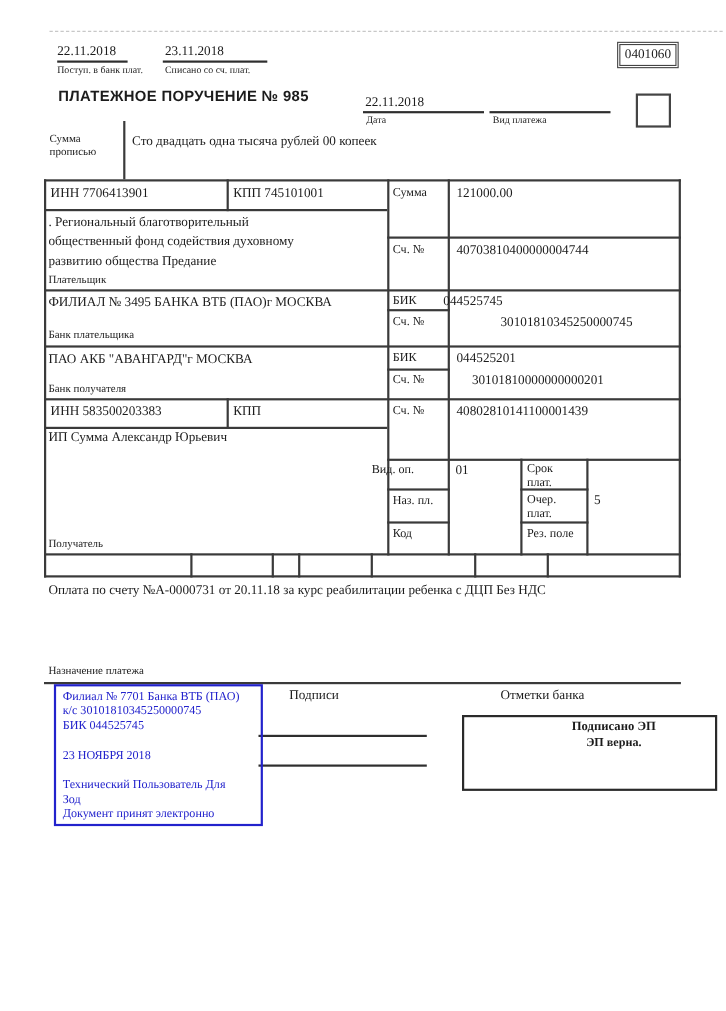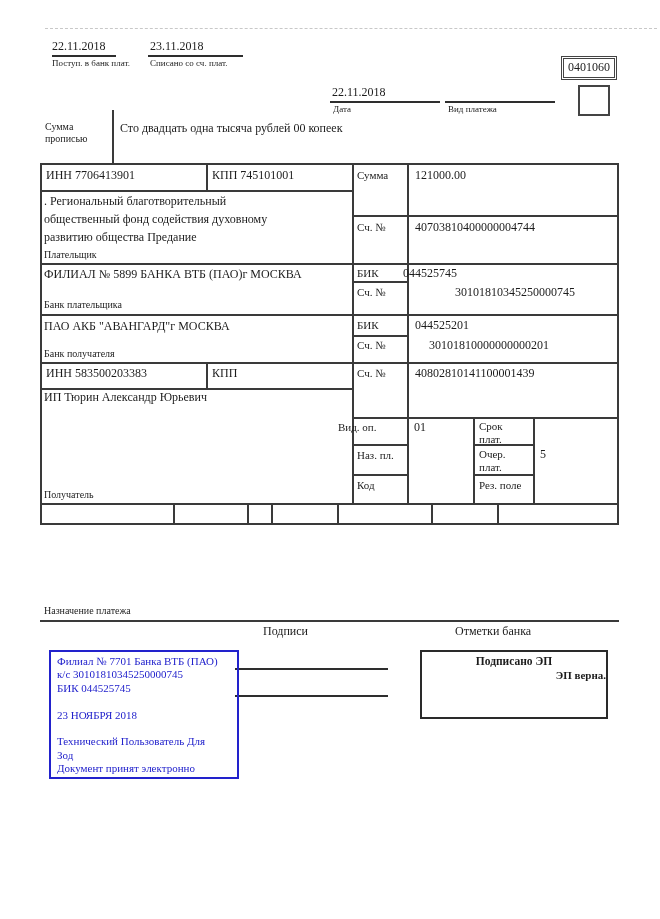--- a/index.html
+++ b/index.html
@@ -21,49 +21,51 @@
   }
   .codebox {
     position:absolute; border:3px double #444; font-size:12px;
     padding:1px 4px 2px 4px; background:#fff;
   }
   .sqbox { position:absolute; border:2px solid #444; background:#fff; }
   .dashtop { position:absolute; border-top:1px dashed #c8c8c8; }
   .bluestamp {
     position:absolute; left:49px; top:622px; width:180px; height:122px;
     border:2px solid #2222cc; color:#2222cc; font-size:11px;
-    padding:3px 0 0 6px; line-height:13.4px; white-space:pre-line;margin-top:28px;
+    padding:3px 0 0 6px; line-height:13.4px; white-space:pre-line;
   }
   .blackstamp {
     position:absolute; left:420px; top:650px; width:184px; height:62px;
     border:2px solid #2a2a2a; font-size:11px; line-height:13.5px;
     padding-top:3px;
+    padding-left:44px;
   }
   .stamp-title { text-align:center; font-weight:bold; font-size:11.5px; }
   .stamp-name  { padding-left:7px; }
   .stamp-sub   { padding-left:7px; font-style:italic; }
-  .stamp-ver   { text-align:right; font-weight:bold; }
+  .stamp-ver   { text-align:center; font-weight:bold; }
 </style>
 </head>
 <body>
 
 <div id="page">
 
   <div class="dashtop" style="left:45px;top:28px;width:612px;"></div>
 
   <div class="t val" style="left:52px;top:39px;">22.11.2018</div>
   <div class="ul" style="left:52px;top:55px;width:64px;"></div>
   <div class="t tiny" style="left:52px;top:58px;">Поступ. в банк плат.</div>
 
   <div class="t val" style="left:150px;top:39px;">23.11.2018</div>
   <div class="ul" style="left:148px;top:55px;width:95px;"></div>
   <div class="t tiny" style="left:150px;top:58px;">Списано со сч. плат.</div>
 
-  <div class="codebox" style="left:561px;top:56px;">0401060</div>
+  <div class="codebox" style="left:561px;top:38px;">0401060</div>
 
+  <div class="t title" style="left:53px;top:80px;">ПЛАТЕЖНОЕ ПОРУЧЕНИЕ № 985</div>
   <div class="t val" style="left:332px;top:85px;">22.11.2018</div>
   <div class="ul" style="left:330px;top:101px;width:110px;"></div>
   <div class="t tiny" style="left:333px;top:104px;">Дата</div>
   <div class="ul" style="left:445px;top:101px;width:110px;"></div>
   <div class="t tiny" style="left:448px;top:104px;">Вид платежа</div>
   <div class="sqbox" style="left:578px;top:85px;width:28px;height:27px;"></div>
 
   <div class="t lbl" style="left:45px;top:121px;width:62px;">Сумма
 прописью</div>
   <div class="vl" style="left:112px;top:110px;height:53px;"></div>
@@ -107,52 +109,53 @@
   <div class="t clbl" style="left:357px;top:169px;">Сумма</div>
   <div class="t val" style="left:415px;top:168px;">121000.00</div>
 
   <div class="t val" style="left:44px;top:192px;width:305px;line-height:18px;">. Региональный благотворительный
 общественный фонд содействия духовному
 развитию общества Предание</div>
   <div class="t clbl" style="left:357px;top:221px;">Сч. №</div>
   <div class="t val" style="left:415px;top:220px;">40703810400000004744</div>
   <div class="t lbl" style="left:44px;top:249px;">Плательщик</div>
 
-  <div class="t val" style="left:44px;top:267px;">ФИЛИАЛ № 5899 БАНКА ВТБ (ПАО)г МОСКВА</div>
+  <div class="t val" style="left:44px;top:267px;">ФИЛИАЛ № 3495 БАНКА ВТБ (ПАО)г МОСКВА</div>
   <div class="t clbl" style="left:357px;top:267px;">БИК</div>
   <div class="t val" style="left:403px;top:266px;">044525745</div>
   <div class="t clbl" style="left:357px;top:286px;">Сч. №</div>
   <div class="t val" style="left:415px;top:285px;margin-left:40px;">30101810345250000745</div>
   <div class="t lbl" style="left:44px;top:299px;">Банк плательщика</div>
 
   <div class="t val" style="left:44px;top:319px;">ПАО АКБ "АВАНГАРД"г МОСКВА</div>
   <div class="t clbl" style="left:357px;top:319px;">БИК</div>
   <div class="t val" style="left:415px;top:318px;">044525201</div>
   <div class="t clbl" style="left:357px;top:339px;">Сч. №</div>
   <div class="t val" style="left:429px;top:338px;">30101810000000000201</div>
   <div class="t lbl" style="left:44px;top:348px;">Банк получателя</div>
 
   <div class="t val" style="left:46px;top:366px;">ИНН 583500203383</div>
   <div class="t val" style="left:212px;top:366px;">КПП</div>
   <div class="t clbl" style="left:357px;top:367px;">Сч. №</div>
   <div class="t val" style="left:415px;top:366px;">40802810141100001439</div>
-  <div class="t val" style="left:44px;top:390px;">ИП Тюрин Александр Юрьевич</div>
+  <div class="t val" style="left:44px;top:390px;">ИП Сумма Александр Юрьевич</div>
   <div class="t lbl" style="left:44px;top:489px;">Получатель</div>
 
   <div class="t clbl" style="left:338px;top:421px;">Вид. оп.</div>
   <div class="t val" style="left:414px;top:420px;">01</div>
   <div class="t clbl" style="left:479px;top:420px;">Срок
 плат.</div>
   <div class="t clbl" style="left:357px;top:449px;">Наз. пл.</div>
   <div class="t clbl" style="left:479px;top:448px;">Очер.
 плат.</div>
   <div class="t val" style="left:540px;top:447px;">5</div>
   <div class="t clbl" style="left:357px;top:479px;">Код</div>
   <div class="t clbl" style="left:479px;top:479px;">Рез. поле</div>
 
+  <div class="t val" style="left:44px;top:529px;width:570px;">Оплата по счету №А-0000731 от 20.11.18 за курс реабилитации ребенка с ДЦП Без НДС</div>
   <div class="t lbl" style="left:44px;top:605px;">Назначение платежа</div>
   <div class="hl" style="left:40px;top:620px;width:579px;"></div>
 
   <div class="t val" style="left:263px;top:624px;">Подписи</div>
   <div class="t val" style="left:455px;top:624px;">Отметки банка</div>
 
   <div class="ul" style="left:235px;top:668px;width:153px;"></div>
   <div class="ul" style="left:235px;top:695px;width:153px;"></div>
 
   <div class="bluestamp">Филиал № 7701 Банка ВТБ (ПАО)

